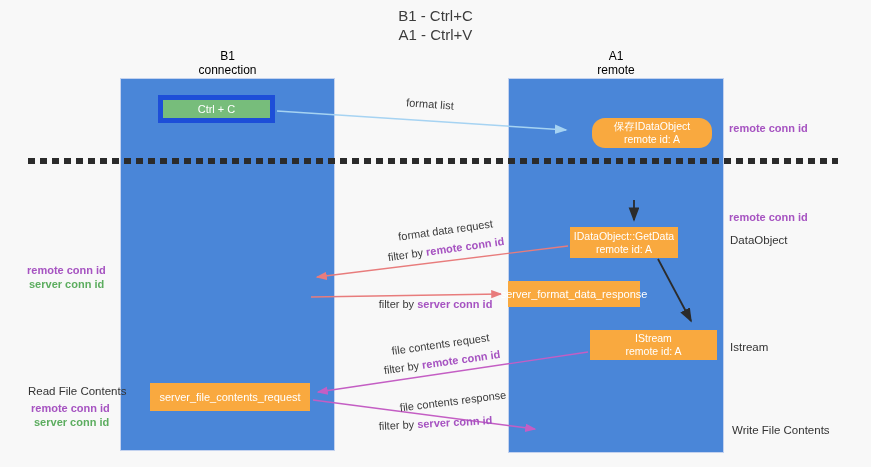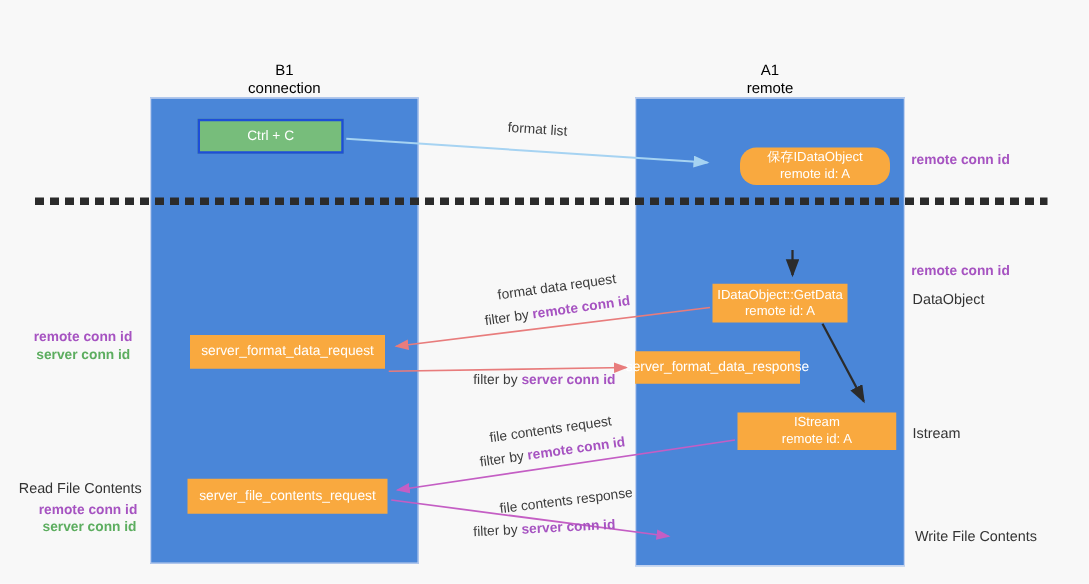--- a/index.html
+++ b/index.html
@@ -21,21 +21,21 @@
     position:absolute; top:78px; background:#4a86d8;
     border:1px solid #c3d2ef; box-sizing:border-box;
   }
   .node {
     position:absolute; display:flex; flex-direction:column;
     align-items:center; justify-content:center;
     color:#ffffff; text-align:center; box-sizing:border-box;
     font-size:11px; line-height:13px; white-space:nowrap;
   }
   .node.orange { background:#f9a93f; }
-  .node.green  { background:#77bd7b; border:2px solid #1d4ed8; }
+  .node.green  { background:#77bd7b; border:5px solid #1d4ed8; }
   .node .sub { font-size:10.5px; }
   .dashline {
     position:absolute; left:28px; top:158px; width:810px; height:6px;
     background:repeating-linear-gradient(to right,#2b2b2b 0 7px,transparent 7px 12px);
   }
   .lbl {
     position:absolute; font-size:11px; color:#3b3b3b;
     white-space:nowrap; text-align:center;
   }
   .purple { color:#a653c1; font-weight:bold; }
@@ -45,20 +45,24 @@
   .rot-m7 { transform:rotate(-7deg); }
   .rot-m3 { transform:rotate(-3deg); }
   .rot-p4 { transform:rotate(4deg); }
   svg.wires { position:absolute; left:0; top:0; pointer-events:none; }
 </style>
 </head>
 <body>
 
 <div class="canvas">
 
+  <div class="title">
+    <div>B1 - Ctrl+C</div>
+    <div>A1 - Ctrl+V</div>
+  </div>
 
   <div class="lane-header" style="left:120px; width:215px;">
     <div>B1</div>
     <div>connection</div>
   </div>
   <div class="lane-header" style="left:508px; width:216px;">
     <div>A1</div>
     <div>remote</div>
   </div>
 
@@ -99,23 +103,20 @@
     <span class="sub">保存IDataObject</span>
     <span class="sub">remote id: A</span>
   </div>
 
 
   <div class="node orange" style="left:570px; top:227px; width:108px; height:31px;">
     <span class="sub">IDataObject::GetData</span>
     <span class="sub">remote id: A</span>
   </div>
 
-  <div class="node orange" style="left:152px; top:268px; width:156px; height:27px;">
-    <span>server_format_data_request</span>
-  </div>
 
   <div class="node orange" style="left:508px; top:281px; width:132px; height:26px;">
     <span>server_format_data_response</span>
   </div>
 
   <div class="node orange" style="left:590px; top:330px; width:127px; height:30px;">
     <span class="sub">IStream</span>
     <span class="sub">remote id: A</span>
   </div>
 
@@ -168,21 +169,21 @@
   <div class="lbl plain" style="left:732px; top:424px; text-align:left;">
     <span>Write File Contents</span>
   </div>
 
   <div class="lbl purple" style="left:27px; top:264px; text-align:left;">
     <span>remote conn id</span>
   </div>
   <div class="lbl greent" style="left:29px; top:278px; text-align:left;">
     <span>server conn id</span>
   </div>
-  <div class="lbl plain" style="left:15px; top:385px; text-align:left;">
+  <div class="lbl plain" style="left:28px; top:385px; text-align:left;">
     <span>Read File Contents</span>
   </div>
   <div class="lbl purple" style="left:31px; top:402px; text-align:left;">
     <span>remote conn id</span>
   </div>
   <div class="lbl greent" style="left:34px; top:416px; text-align:left;">
     <span>server conn id</span>
   </div>
 
 </div>

